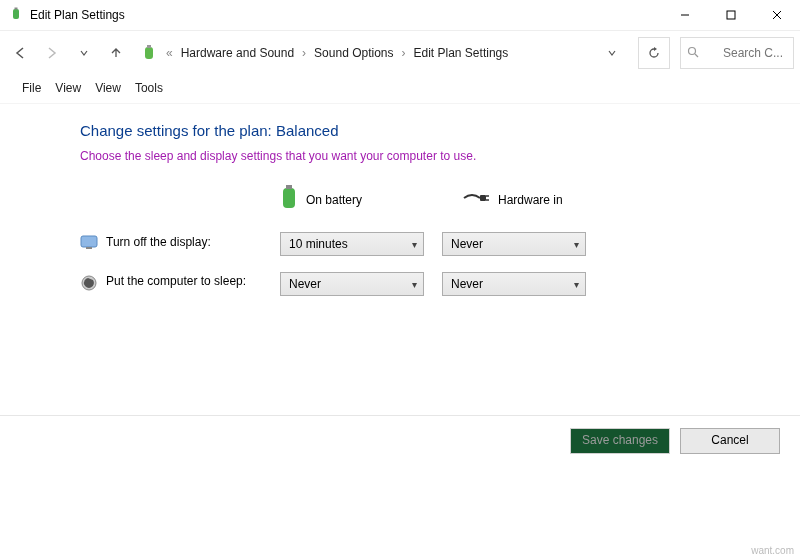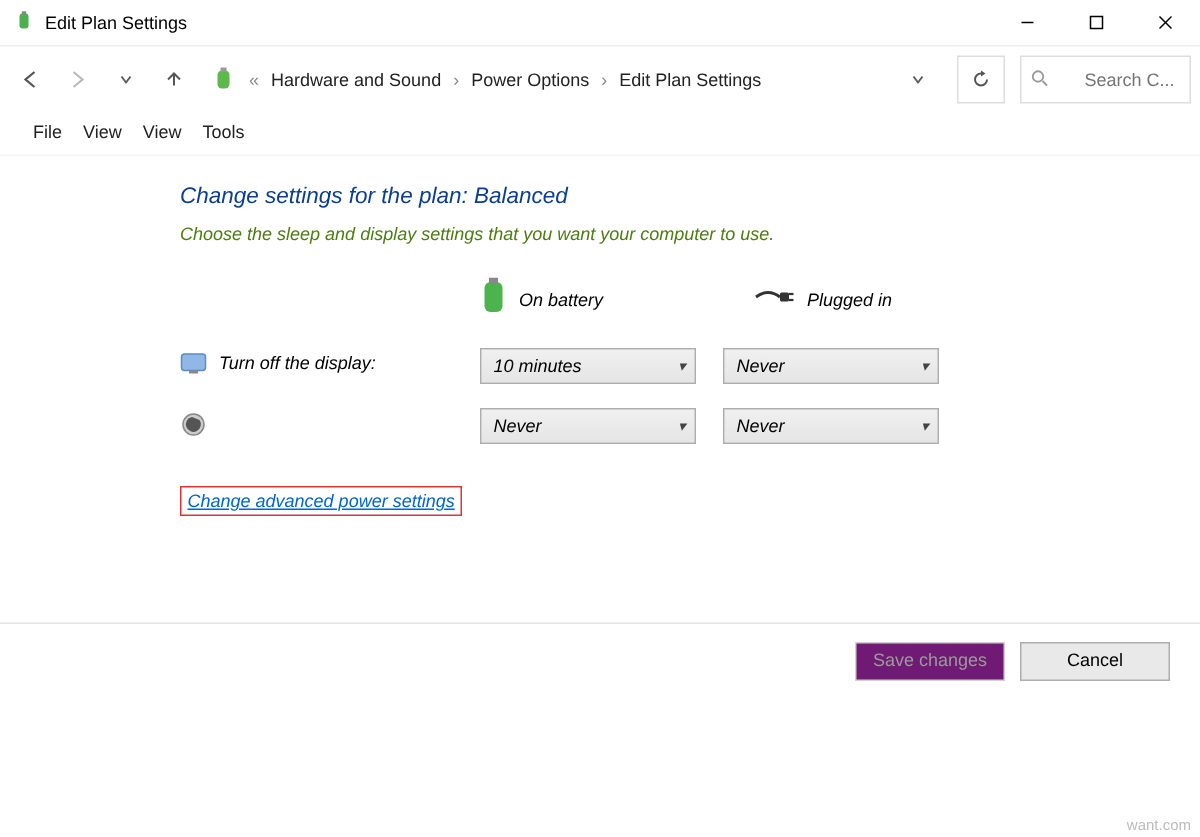--- a/index.html
+++ b/index.html
@@ -84,31 +84,30 @@
     color: #555;
   }
   .menubar {
     display: flex;
     gap: 14px;
     padding: 6px 10px 8px 22px;
     border-bottom: 1px solid #f4f4f4;
   }
   .menubar span { color: #222; }
   .content {
-    padding: 18px 16px 0 120px;
+    padding: 18px 16px 0 80px;
     position: relative;
-    font-style: italic;
   }
   .heading {
     color: #0a3e8f;
     font-size: 15px;
     margin-bottom: 10px;
   }
   .subtext {
-    color: #4d7c0f;
+    color: #a21caf;
     margin-bottom: 22px;
   }
   .colheaders {
     display: flex;
     align-items: center;
     margin-bottom: 18px;
     padding-left: 200px;
   }
   .colheaders .col {
     width: 182px;
@@ -154,21 +153,21 @@
     display: flex; justify-content: flex-end; gap: 10px;
   }
   .btn {
     min-width: 98px; height: 24px;
     border: 1px solid #adadad;
     background: #e9e9e9;
     text-align: center;
     line-height: 22px;
     font-size: 12px;
   }
-  .btn.disabled { color: #9a9a9a; background: #701a75; border-color: #d0d0d0; }
+  .btn.disabled { color: #9a9a9a; background: #14532d; border-color: #d0d0d0; }
   .watermark {
     position: absolute;
     bottom: 2px; right: 6px;
     font-size: 10px; color: #bbb;
   }
   .icon-svg { display: block; }
 </style>
 </head>
 <body>
 
@@ -224,21 +223,21 @@
   <div class="breadcrumb">
     <span>
       <svg class="icon-svg" width="18" height="18" viewBox="0 0 18 18">
         <rect x="5" y="3" width="8" height="12" rx="3" fill="#5fb84d"></rect>
         <rect x="7" y="1" width="4" height="3" fill="#999"></rect>
       </svg>
     </span>
     <span class="bc-sep">«</span>
     <span class="bc-item">Hardware and Sound</span>
     <span class="bc-sep">›</span>
-    <span class="bc-item">Power Options</span>
+    <span class="bc-item">Sound Options</span>
     <span class="bc-sep">›</span>
     <span class="bc-item">Edit Plan Settings</span>
     <span class="bc-chev">
       <svg width="10" height="10">
           <path d="M2 3 L5 7 L8 3" fill="none" stroke="#555" stroke-width="1.2"></path>
         </svg>
     </span>
   </div>
 
   <span class="refresh-box">
@@ -284,21 +283,21 @@
     </div>
     <div class="col">
       <span>
         <svg width="28" height="16" viewBox="0 0 28 16">
           <path d="M2 8 Q 10 2 18 8" fill="none" stroke="#333" stroke-width="2"></path>
           <rect x="18" y="5" width="6" height="6" rx="1" fill="#333"></rect>
           <line x1="24" y1="6" x2="27" y2="6" stroke="#333" stroke-width="1.5"></line>
           <line x1="24" y1="10" x2="27" y2="10" stroke="#333" stroke-width="1.5"></line>
         </svg>
       </span>
-      <span>Plugged in</span>
+      <span>Hardware in</span>
     </div>
   </div>
 
   <div class="settingrow">
     <div class="label">
       <span>
         <svg width="18" height="16" viewBox="0 0 18 16">
           <rect x="1" y="1" width="16" height="11" rx="2" fill="#8fb8e6" stroke="#5a8bc2"></rect>
           <rect x="6" y="12" width="6" height="2" fill="#888"></rect>
         </svg>
@@ -316,36 +315,32 @@
   </div>
 
   <div class="settingrow">
     <div class="label">
       <span>
         <svg width="18" height="18" viewBox="0 0 18 18">
           <circle cx="9" cy="9" r="7" fill="#ccc" stroke="#888"></circle>
           <path d="M13 6 A5 5 0 1 1 8 4" fill="#555"></path>
         </svg>
       </span>
+      <span>Put the computer to sleep:</span>
     </div>
     <div class="dropdown dd-wide">
       <span>Never</span>
       <span class="dd-arrow">▾</span>
     </div>
     <div class="dropdown dd-wide">
       <span>Never</span>
       <span class="dd-arrow">▾</span>
     </div>
   </div>
 
-  <div class="linkrow">
-    <span class="link-highlight">
-      <span class="link">Change advanced power settings</span>
-    </span>
-  </div>
 </div>
 
 <div class="buttonbar">
   <div class="btn disabled">Save changes</div>
   <div class="btn">Cancel</div>
 </div>
 
 <div class="watermark">want.com</div>
 
 </body></html>

